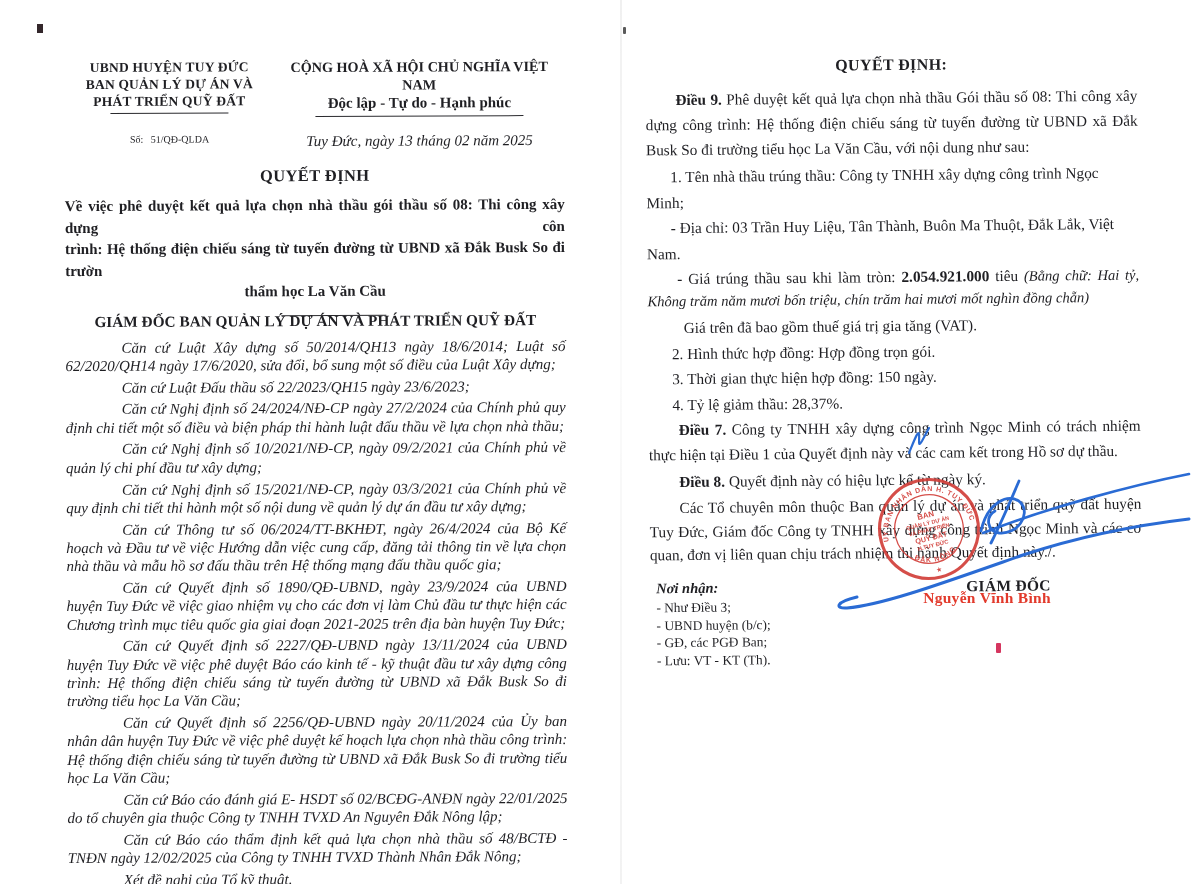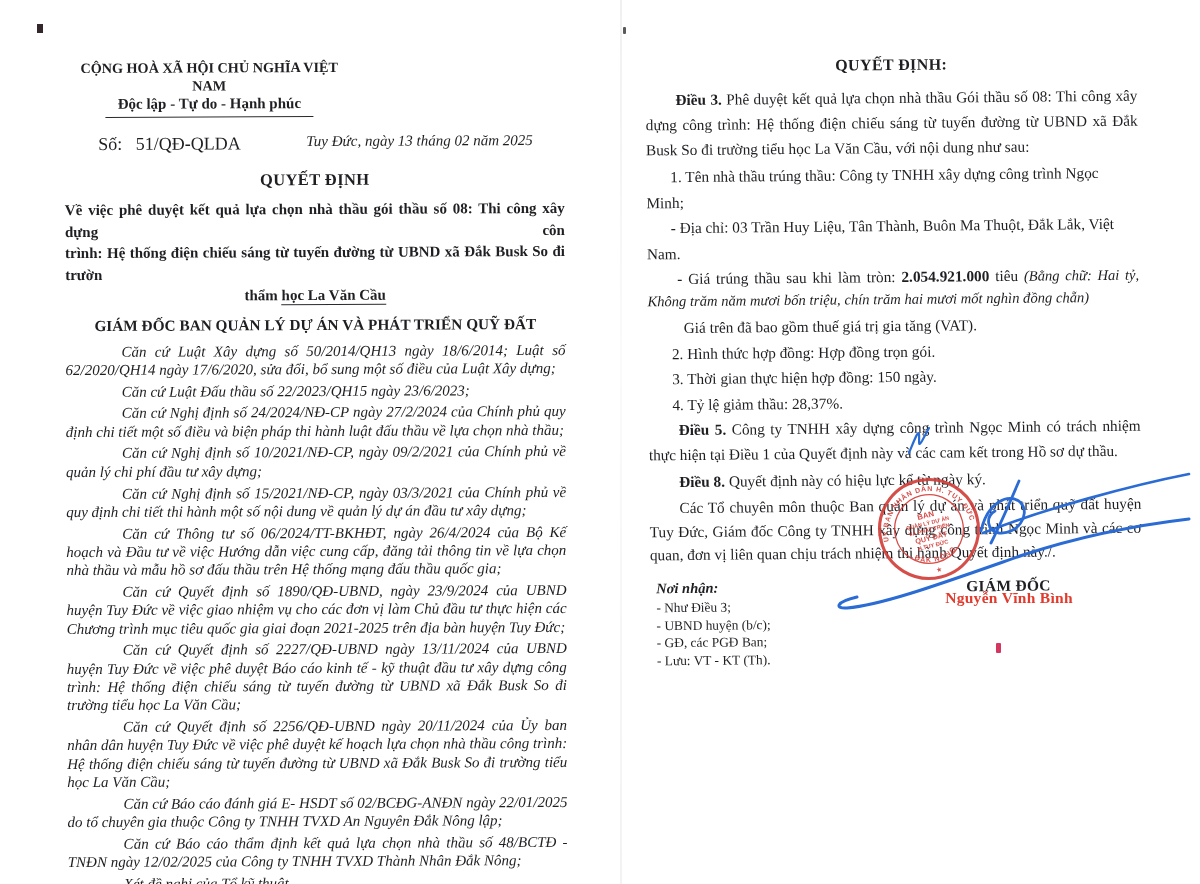--- a/index.html
+++ b/index.html
@@ -18,27 +18,27 @@
   
   .page-left { position:absolute; left:66px; top:58px; width:500px; transform:rotate(-.25deg); }
   .hdr { display:flex; }
   .hdr-l { width:42%; text-align:center; font-weight:bold; font-size:13.5px; line-height:17px; letter-spacing:.2px; }
   .hdr-r { width:58%; text-align:center; font-weight:bold; }
   .hdr-r .m1 { font-size:14.2px; line-height:18px; }
   .hdr-r .m2 { font-size:15px; line-height:19px; }
   .rule  { border-bottom:1.4px solid #2a2a2e; width:118px; margin:3px auto 0; }
   .rule2 { border-bottom:1.4px solid #2a2a2e; width:208px; margin:3px auto 0; }
   .numdate { display:flex; margin-top:16px; }
-  .docnum  { width:42%; text-align:center; font-size:18px; }
+  .docnum  { width:42%; text-align:center; font-size:10px; }
   .docdate { width:58%; text-align:center; font-style:italic; font-size:15px; }
   .p1-title { text-align:center; font-weight:bold; font-size:16.5px; margin-top:16px; letter-spacing:.4px; }
   .subject { font-weight:bold; font-size:15px; line-height:21.5px; margin-top:9px; }
   .jline { text-align:justify; text-align-last:justify; }
   .cline { text-align:center; }
-  .u-part { border-bottom:1.4px solid #2a2a2e; padding-bottom:1px; }
+  .u-part { border-bottom:1.4px solid #2a2a2e; padding-bottom:16px; }
   .issuer { text-align:center; font-weight:bold; font-size:15.3px; margin-top:9px; }
   .recitals { margin-top:8px; }
   .recitals p { margin:0 0 3.5px; font-style:italic; font-size:15px; line-height:18.3px;
     text-align:justify; text-indent:56px; }
 
   
   .page-right { position:absolute; left:648px; top:56px; width:492px; transform:rotate(-.55deg); }
   .p2-heading { text-align:center; font-weight:bold; font-size:16px; letter-spacing:.4px; }
   .p2-body { margin-top:11px; font-size:15.3px; }
   .p2-body p { margin:0; }
@@ -51,36 +51,42 @@
   .footer-row { display:flex; margin-top:13px; }
   .recipients { width:45%; font-size:13.4px; line-height:17.5px; padding-left:6px; }
   .recipients .rh { font-weight:bold; font-style:italic; font-size:14.5px; margin-bottom:2px; }
   .sig-title { width:55%; text-align:center; font-weight:bold; font-size:15.5px; letter-spacing:.3px; }
 
   
   .stamp { position:absolute; left:877px; top:477px; width:104px; height:104px;
     transform:rotate(-14deg); opacity:.92; }
   .sig-svg { position:absolute; left:833px; top:447px; width:360px; height:168px; }
   .pen-tick { position:absolute; left:906px; top:425px; width:26px; height:32px; }
-  .sig-name { position:absolute; left:924px; top:589px; width:170px; text-align:center;
+  .sig-name { position:absolute; left:902px; top:589px; width:170px; text-align:center;
     color:#e23a2c; font-weight:bold; font-size:15.5px; letter-spacing:.3px; }
 </style>
 </head>
 <body>
 
 <div class="canvas">
 
   <div class="fold"></div>
   <div class="speck speck-a"></div>
   <div class="speck speck-b"></div>
   <div class="speck speck-c"></div>
 
   <section class="page-left">
 
     <div class="hdr">
+      <div class="hdr-l">
+        <div>UBND HUYỆN TUY ĐỨC</div>
+        <div>BAN QUẢN LÝ DỰ ÁN VÀ</div>
+        <div>PHÁT TRIỂN QUỸ ĐẤT</div>
+        <div class="rule"></div>
+      </div>
       <div class="hdr-r">
         <div class="m1">CỘNG HOÀ XÃ HỘI CHỦ NGHĨA VIỆT NAM</div>
         <div class="m2">Độc lập - Tự do - Hạnh phúc</div>
         <div class="rule2"></div>
       </div>
     </div>
 
     <div class="numdate">
       <div class="docnum">Số:&nbsp;&nbsp; 51/QĐ-QLDA</div>
       <div class="docdate">Tuy Đức, ngày 13 tháng 02 năm 2025</div>
@@ -110,33 +116,33 @@
       <p>Căn cứ Báo cáo thẩm định kết quả lựa chọn nhà thầu số 48/BCTĐ - TNĐN ngày 12/02/2025 của Công ty TNHH TVXD Thành Nhân Đắk Nông;</p>
       <p>Xét đề nghị của Tổ kỹ thuật.</p>
     </div>
   </section>
 
   <section class="page-right">
 
     <div class="p2-heading">QUYẾT ĐỊNH:</div>
 
     <div class="p2-body">
-      <p class="art"><b>Điều 3.</b><span> Phê duyệt kết quả lựa chọn nhà thầu Gói thầu số 08: Thi công xây dựng công trình: Hệ thống điện chiếu sáng từ tuyến đường từ UBND xã Đắk Busk So đi trường tiểu học La Văn Cầu, với nội dung như sau:</span></p>
+      <p class="art"><b>Điều 9.</b><span> Phê duyệt kết quả lựa chọn nhà thầu Gói thầu số 08: Thi công xây dựng công trình: Hệ thống điện chiếu sáng từ tuyến đường từ UBND xã Đắk Busk So đi trường tiểu học La Văn Cầu, với nội dung như sau:</span></p>
 
       <p class="item">1. Tên nhà thầu trúng thầu: Công ty TNHH xây dựng công trình Ngọc Minh;</p>
       <p class="item">- Địa chỉ: 03 Trần Huy Liệu, Tân Thành, Buôn Ma Thuột, Đắk Lắk, Việt Nam.</p>
 
       <p class="price"><span>- Giá trúng thầu sau khi làm tròn: </span><b>2.054.921.000</b><span> tiêu </span><i>(Bằng chữ: Hai tỷ, Không trăm năm mươi bốn triệu, chín trăm hai mươi mốt nghìn đồng chẵn)</i></p>
 
       <p class="item vat">Giá trên đã bao gồm thuế giá trị gia tăng (VAT).</p>
       <p class="item">2. Hình thức hợp đồng: Hợp đồng trọn gói.</p>
       <p class="item">3. Thời gian thực hiện hợp đồng: 150 ngày.</p>
       <p class="item">4. Tỷ lệ giảm thầu: 28,37%.</p>
 
-      <p class="art"><b>Điều 5.</b><span> Công ty TNHH xây dựng công trình Ngọc Minh có trách nhiệm thực hiện tại Điều 1 của Quyết định này và các cam kết trong Hồ sơ dự thầu.</span></p>
+      <p class="art"><b>Điều 7.</b><span> Công ty TNHH xây dựng công trình Ngọc Minh có trách nhiệm thực hiện tại Điều 1 của Quyết định này và các cam kết trong Hồ sơ dự thầu.</span></p>
       <p class="art"><b>Điều 8.</b><span> Quyết định này có hiệu lực kể từ ngày ký.</span></p>
 
       <p class="closing">Các Tổ chuyên môn thuộc Ban quản lý dự án và phát triển quỹ đất huyện Tuy Đức, Giám đốc Công ty TNHH xây dựng công trình Ngọc Minh và các cơ quan, đơn vị liên quan chịu trách nhiệm thi hành Quyết định này./.</p>
 
       <div class="footer-row">
         <div class="recipients">
           <div class="rh">Nơi nhận:</div>
           <div>- Như Điều 3;</div>
           <div>- UBND huyện (b/c);</div>
           <div>- GĐ, các PGĐ Ban;</div>

